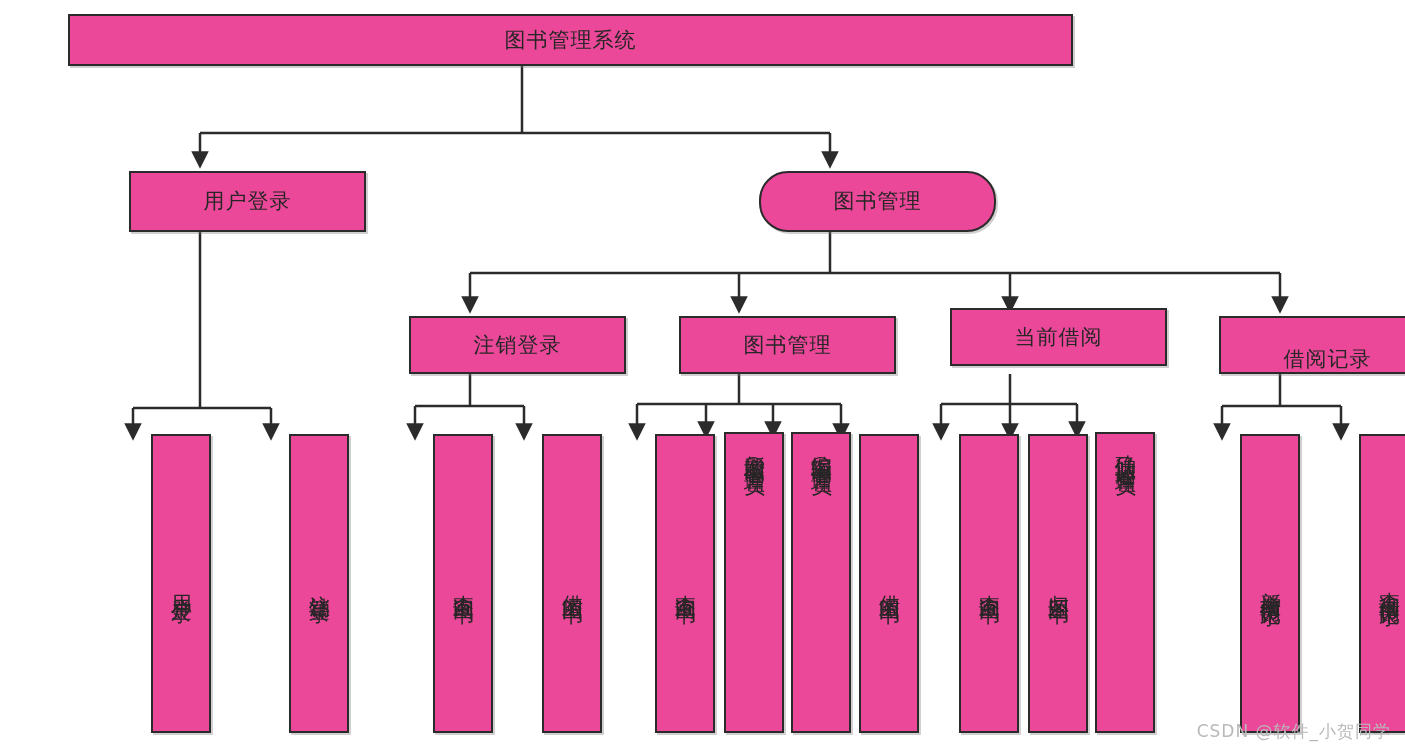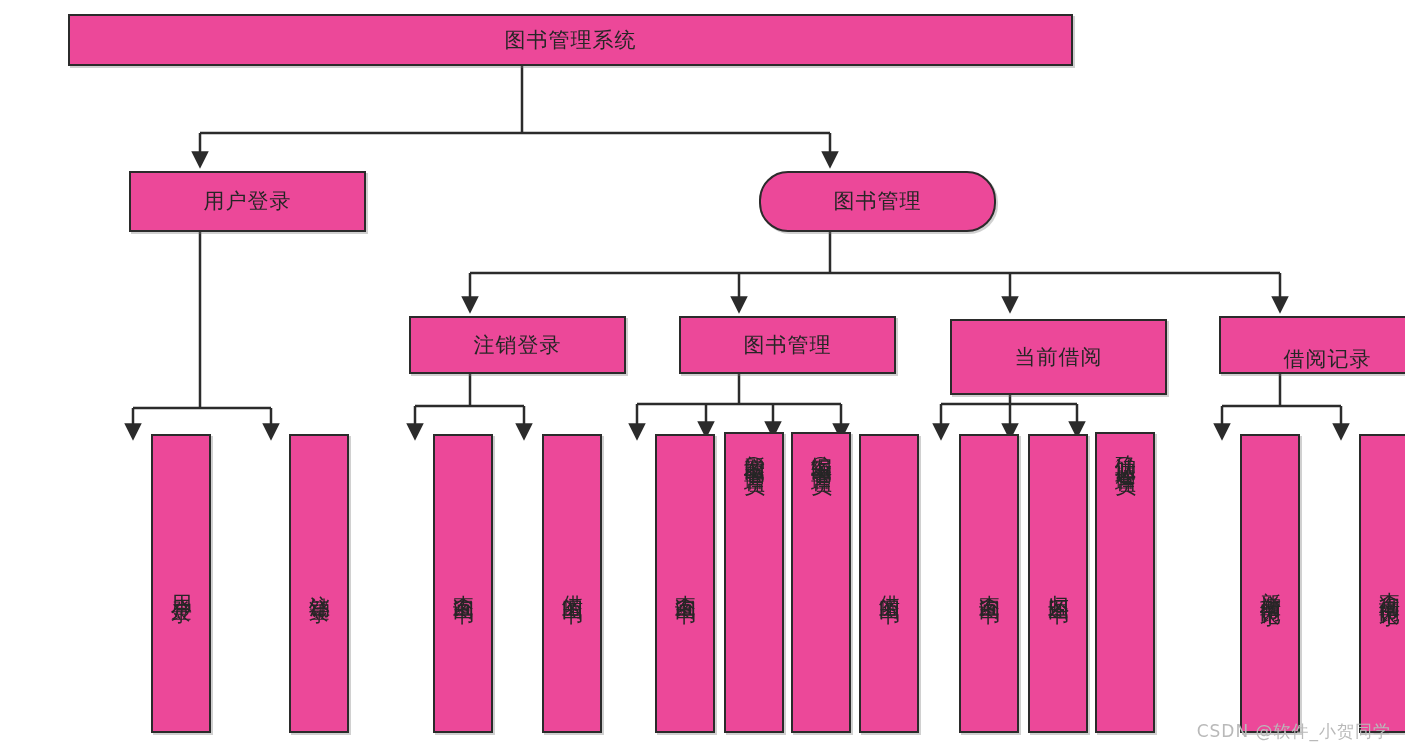--- a/index.html
+++ b/index.html
@@ -124,21 +124,21 @@
   <div class="node" style="left:711px;top:171px;width:237px;height:61px;border-radius:29px;">
     <span class="lbl">图书管理</span>
   </div>
 
   <div class="node" style="left:361px;top:316px;width:217px;height:58px;">
     <span class="lbl">注销登录</span>
   </div>
   <div class="node" style="left:631px;top:316px;width:217px;height:58px;">
     <span class="lbl">图书管理</span>
   </div>
-  <div class="node" style="left:902px;top:319px;width:217px;height:76px;">
+  <div class="node" style="left:902px;top:308px;width:217px;height:58px;">
     <span class="lbl">当前借阅</span>
   </div>
   <div class="node" style="left:1171px;top:316px;width:217px;height:58px;align-items:flex-end;">
     <span class="lbl">借阅记录</span>
   </div>
 
   <div class="node vert centered" style="left:103px;top:434px;width:60px;height:299px;">
     <span class="lbl">用户登录</span>
   </div>
   <div class="node vert centered" style="left:241px;top:434px;width:60px;height:299px;">

